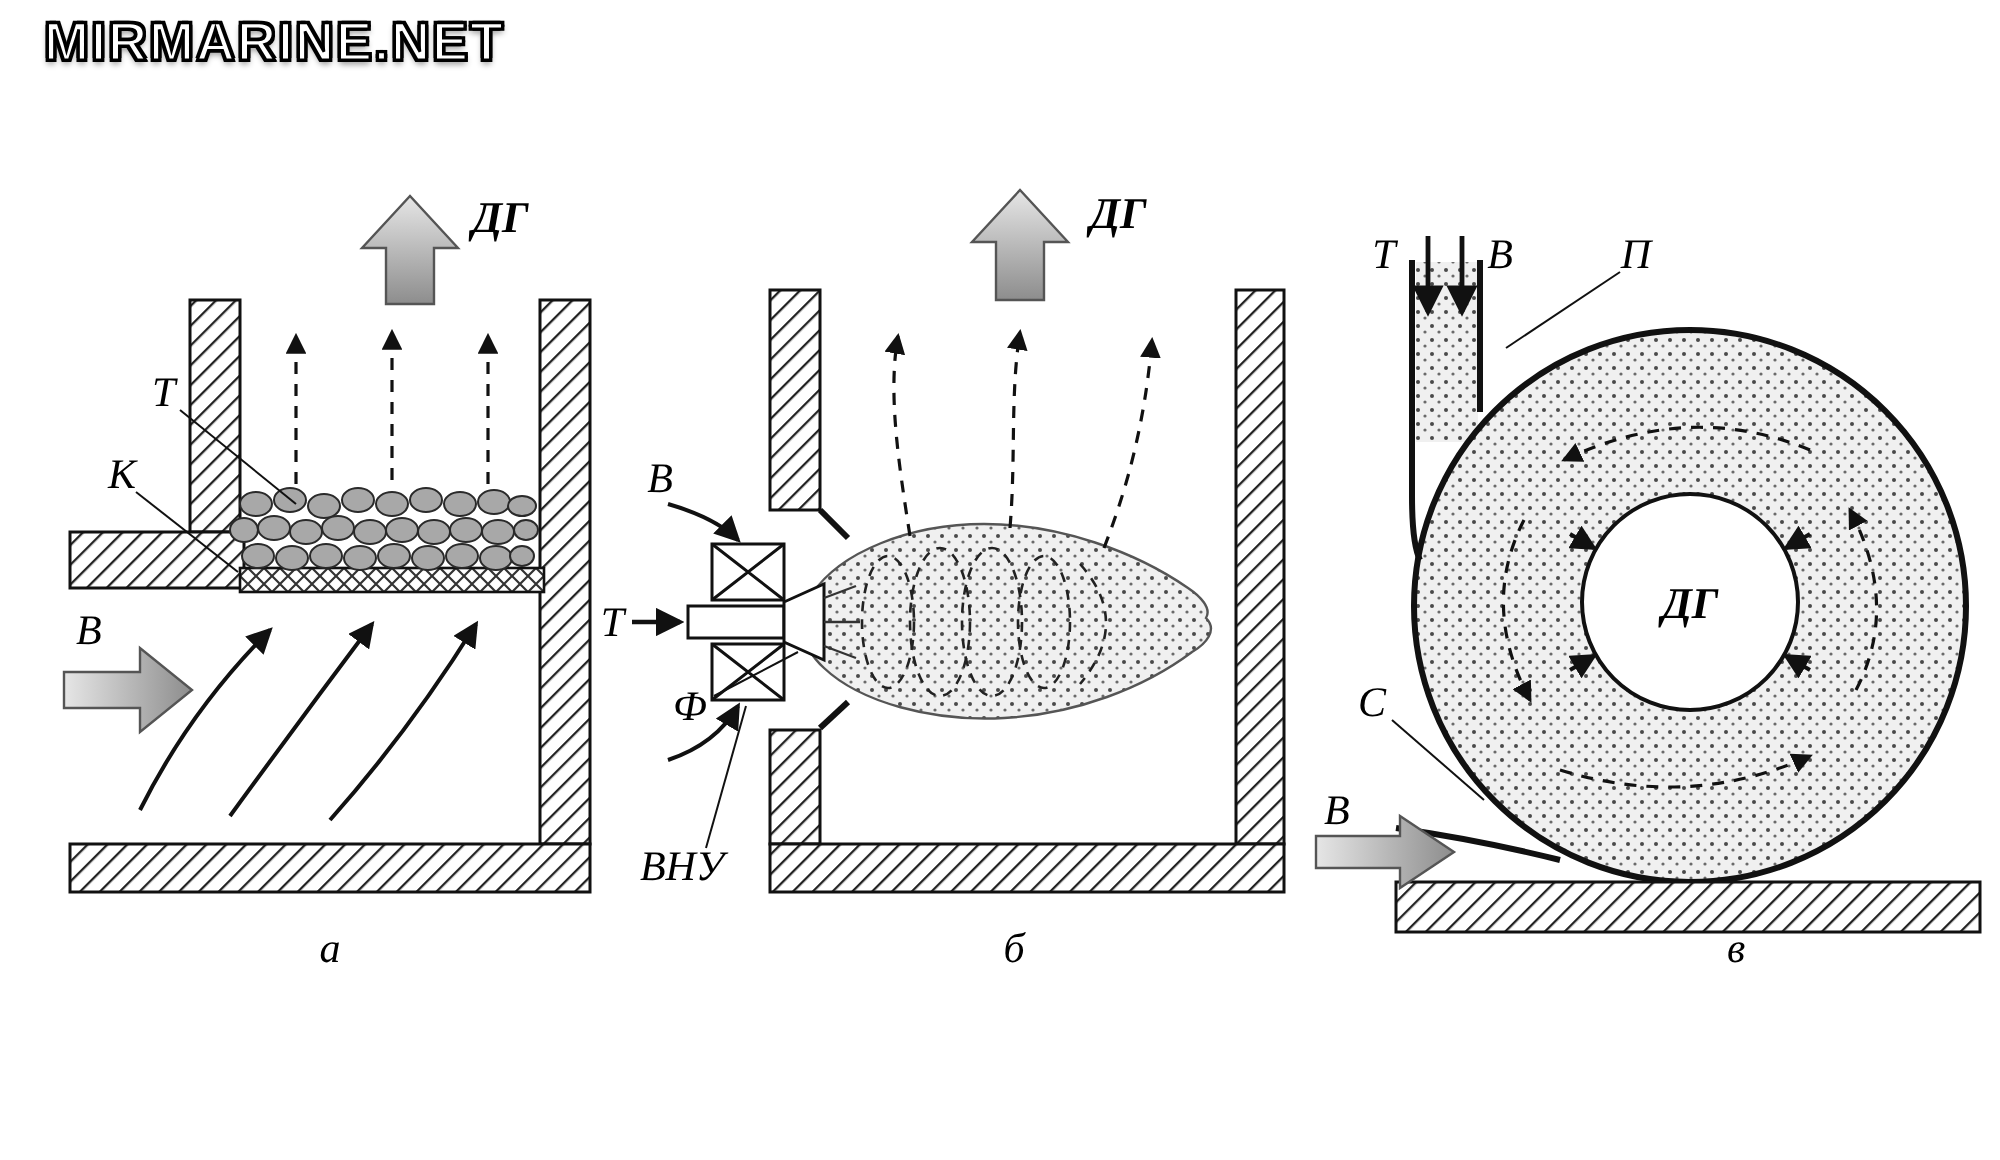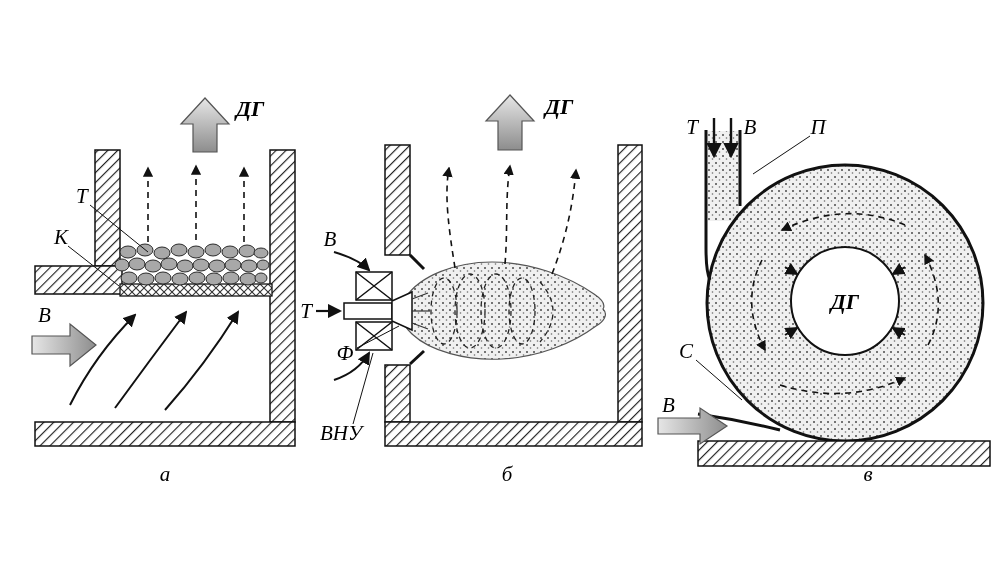--- a/index.html
+++ b/index.html
@@ -210,13 +210,14 @@
       <text class="lbl" x="692" y="134" text-anchor="middle">Т</text>
       <text class="lbl" x="750" y="134" text-anchor="middle">В</text>
       <text class="lbl" x="818" y="134" text-anchor="middle">П</text>
       <text class="lbl" x="686" y="358" text-anchor="middle">С</text>
       <text class="lbl" x="662" y="412">В</text>
       <text class="lbl-dg" x="845" y="309" text-anchor="middle">ДГ</text>
       <text class="cap" x="868" y="481" text-anchor="middle">в</text>
     </g>
   </svg>
 
+  <div class="watermark">MIRMARINE.NET</div>
 </div>
 
 </body></html>

